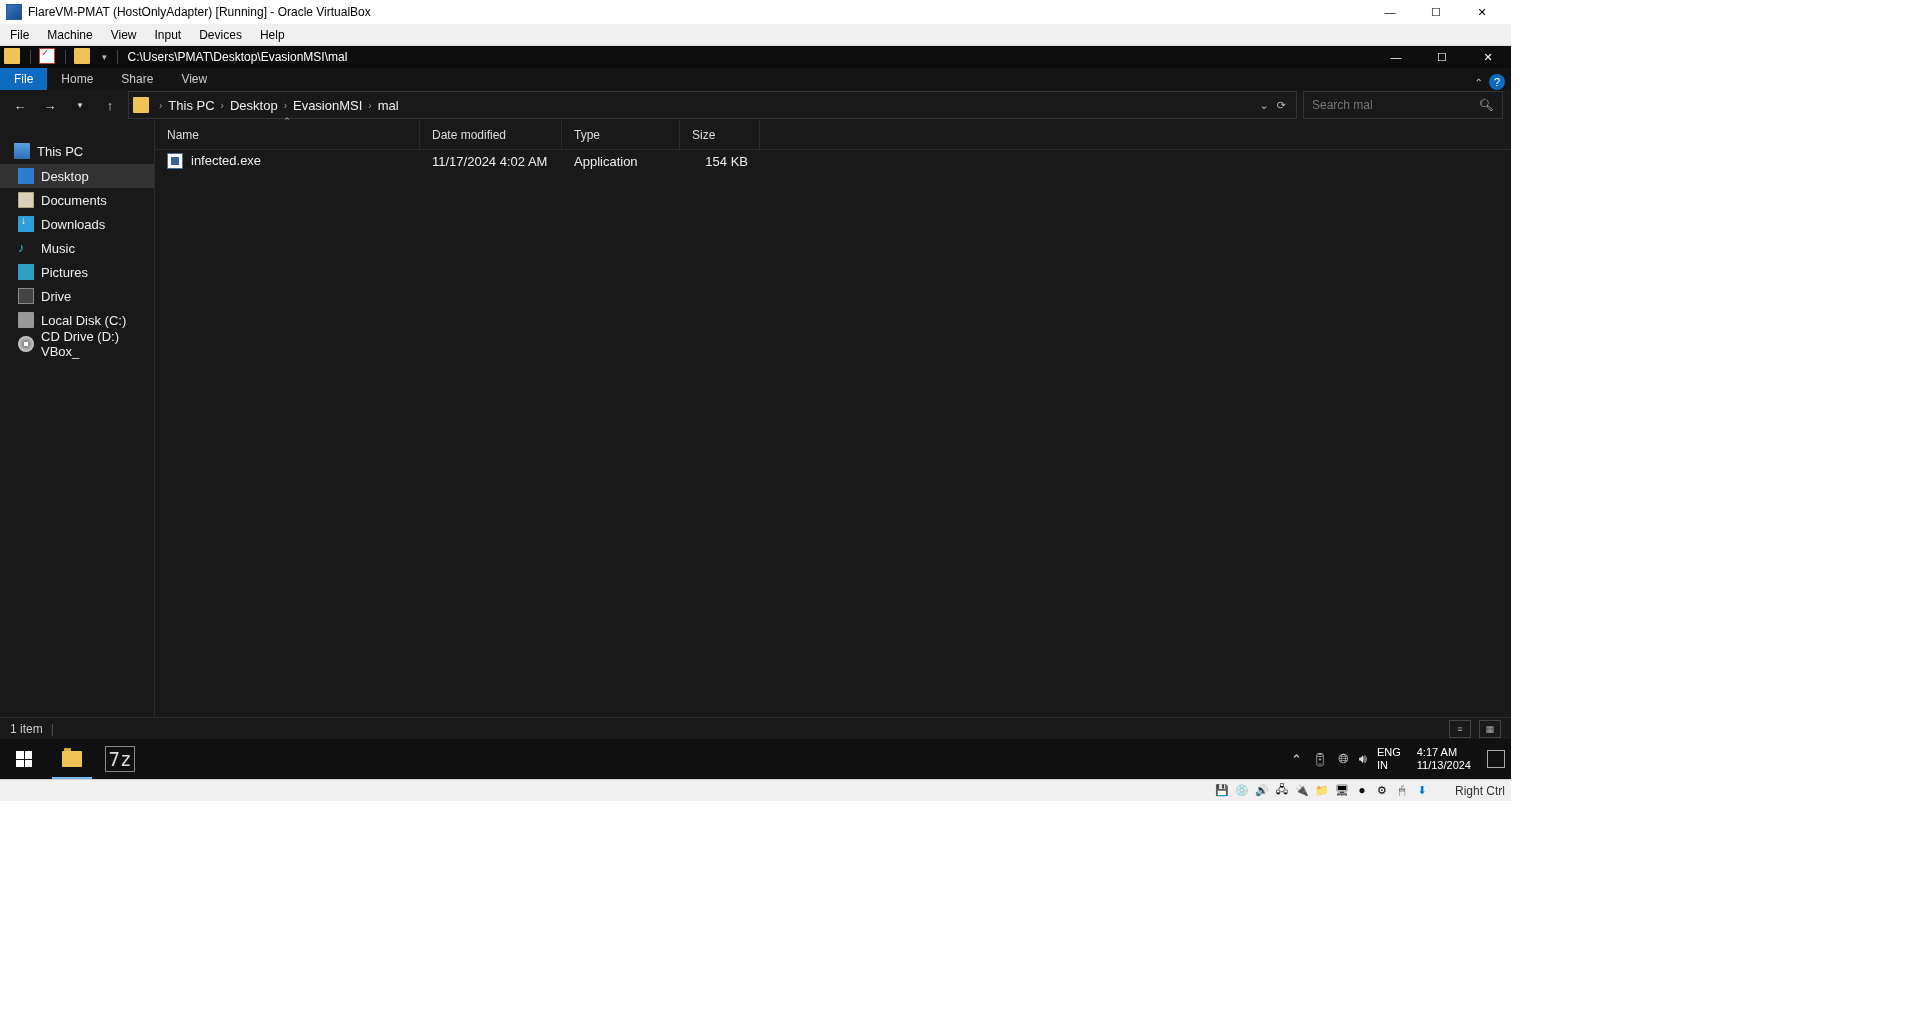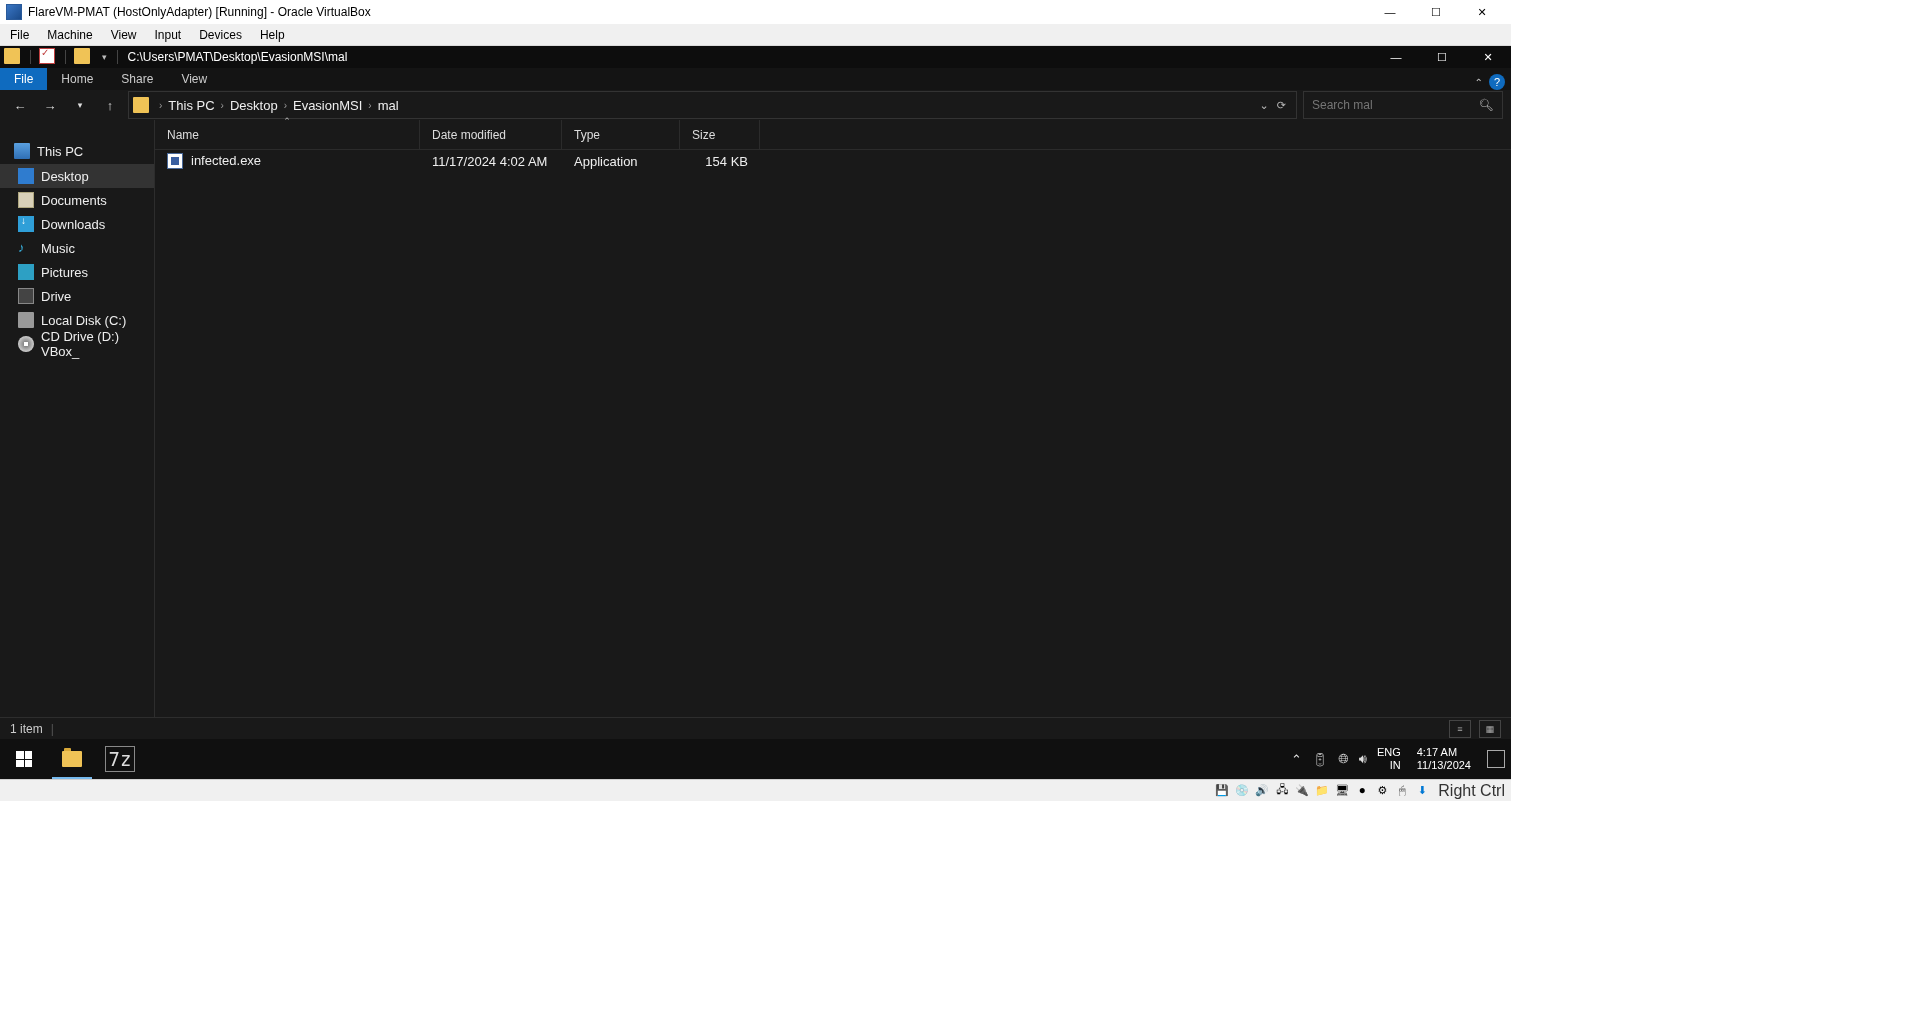--- a/index.html
+++ b/index.html
@@ -87,27 +87,27 @@
 .tb-start .winlogo { width:16px;height:16px; display:grid; grid-template-columns:1fr 1fr; grid-template-rows:1fr 1fr; gap:1px;}
 .tb-start .winlogo span { background:#fff; }
 .tb-app { width:48px;height:40px;display:flex;align-items:center;justify-content:center; position:relative;}
 .tb-app.active::after{content:"";position:absolute;bottom:0;left:4px;right:4px;height:2px;background:#76b9ed;}
 .tb-file-icon{width:20px;height:16px;background:#f0c356;border-radius:1px;position:relative;}
 .tb-file-icon::before{content:"";position:absolute;left:2px;top:-3px;width:7px;height:3px;background:#d8a838;border-radius:1px 1px 0 0;}
 .tb-7z{font-family:monospace;font-size:19px;border:1px solid #888;padding:1px 3px;color:#ddd;}
 .tb-right{margin-left:auto;display:flex;align-items:center;height:100%;gap:10px;padding-right:6px;}
 .tray-icon{font-size:13px;color:#ddd;}
 .tb-clock{font-size:11px;line-height:13px;color:#fff;padding:0 6px;}
-.tb-lang{font-size:11px;line-height:13px;text-align:right;}
+.tb-lang{font-size:11px;line-height:13px;text-align:left;}
 .notif{width:18px;height:18px;border:1px solid #aaa;}
 
 
 .vb-status { height:22px; background:#f0f0f0; border-top:1px solid #d0d0d0; display:flex; align-items:center; justify-content:flex-end; gap:4px; padding:0 6px; }
 .vb-sb-icon { width:16px; height:16px; display:flex; align-items:center; justify-content:center; font-size:11px; }
-.vb-sb-text { font-size:16px; color:#333; margin-left:4px; }
+.vb-sb-text { font-size:12px; color:#333; margin-left:21px; }
 </style>
 </head>
 <body>
 
 <div class="vb-window">
 
   <div class="vb-titlebar">
     <div class="vb-icon"></div>
     <span>FlareVM-PMAT (HostOnlyAdapter) [Running] - Oracle VirtualBox</span>
     <div class="spacer"></div>

